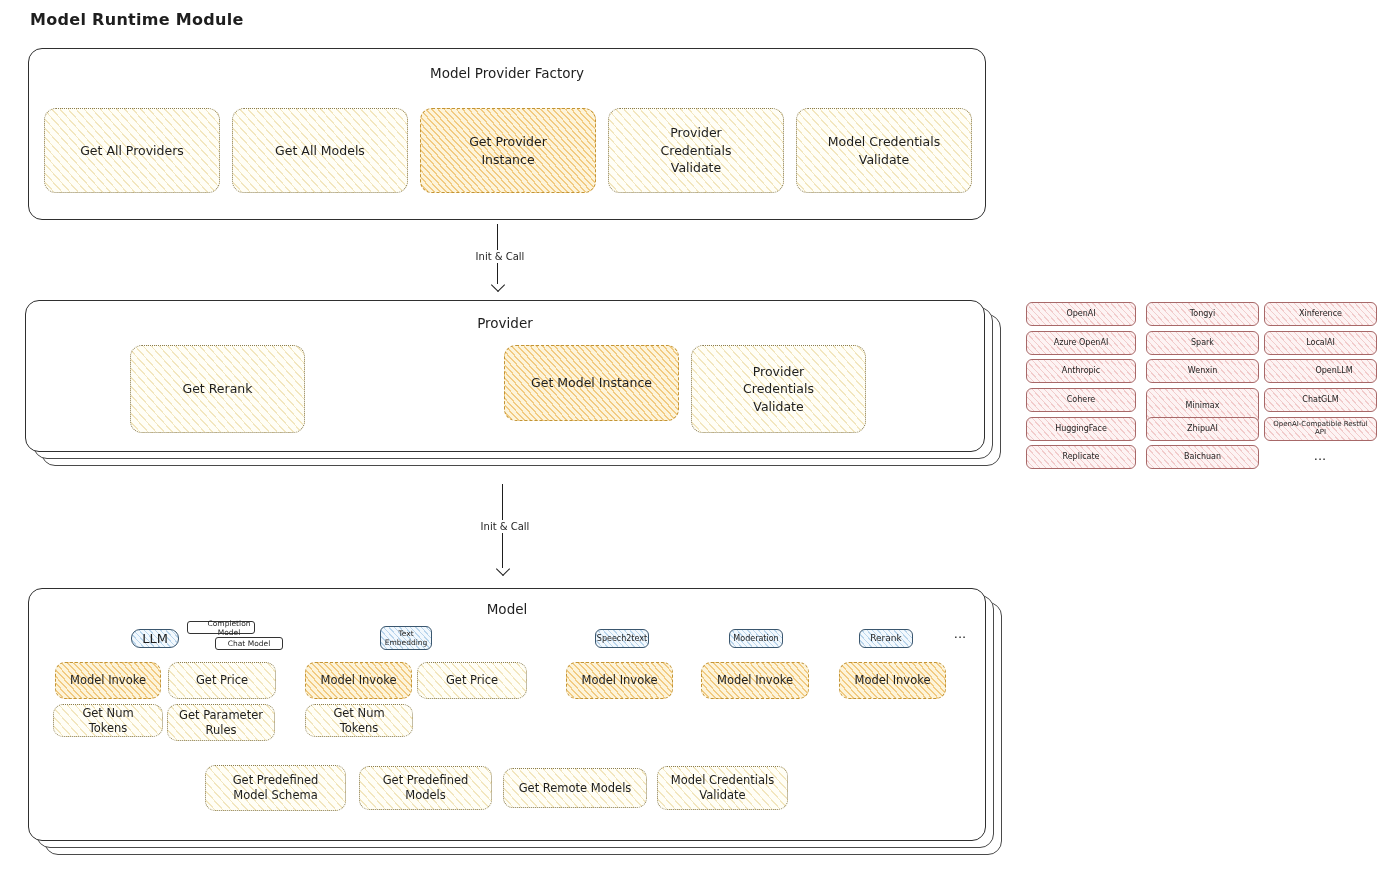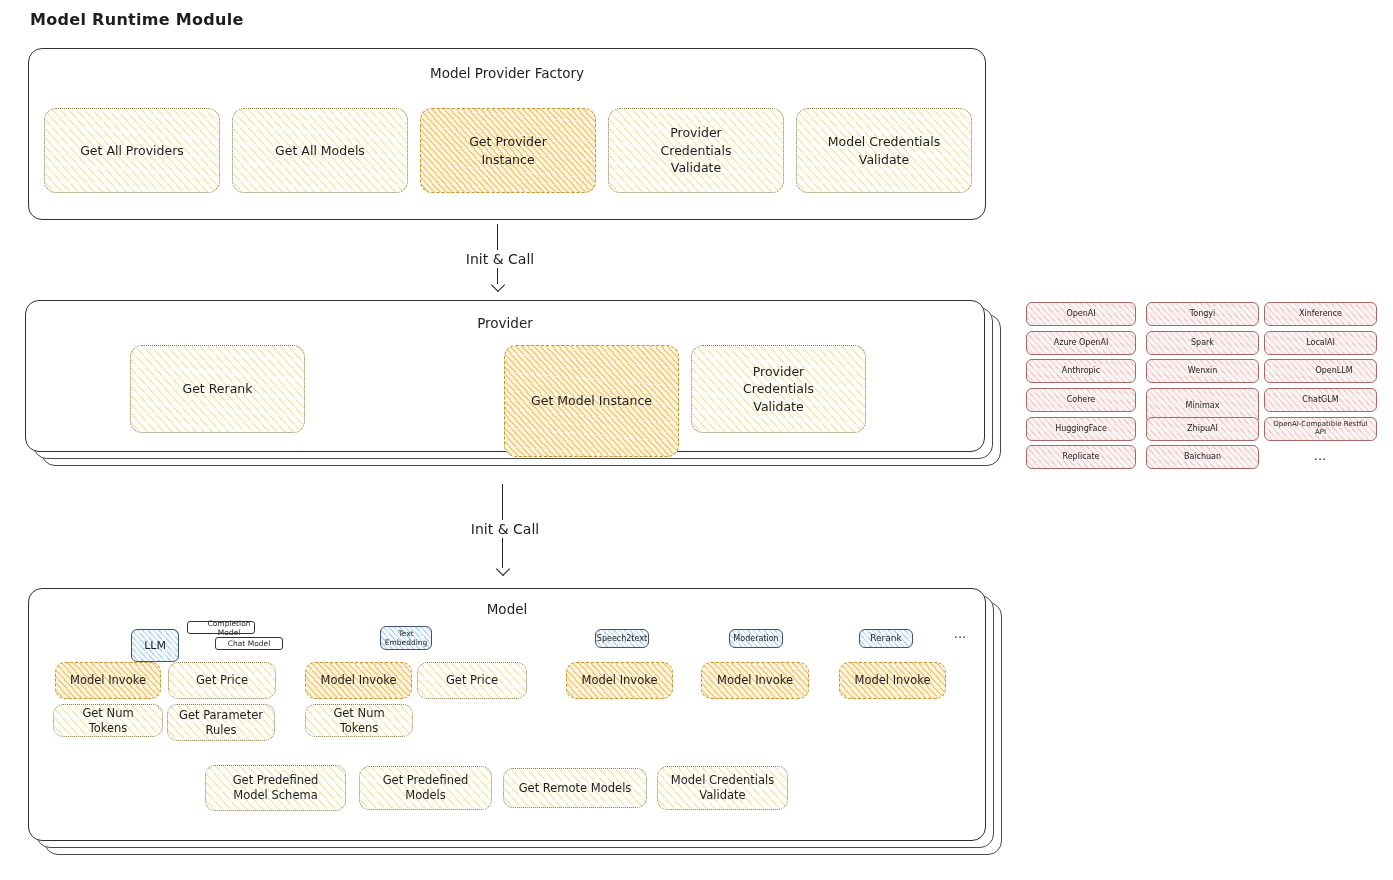--- a/index.html
+++ b/index.html
@@ -34,21 +34,21 @@
     background-image:repeating-linear-gradient(48deg,rgba(226,148,148,.42) 0,rgba(226,148,148,.42) 1px,transparent 1px,transparent 4.5px);}
 
   .b-dot{border:1.4px dotted #8a7d52;}
   .b-dash{border:1.5px dashed #c29436;}
   .b-blue{border:1.2px solid #3a566e;}
   .b-pink{border:1px solid #a76868;}
 
   .vline{position:absolute;width:0;border-left:1.5px solid #1e1e1e;}
   .ahead{position:absolute;width:9px;height:9px;border-right:1.5px solid #1e1e1e;border-bottom:1.5px solid #1e1e1e;
          transform:rotate(45deg);}
-  .alabel{position:absolute;font-size:14px;background:#fff;text-align:center;padding:1px 2px;}
+  .alabel{position:absolute;font-size:10px;background:#fff;text-align:center;padding:1px 2px;}
   .tiny{font-size:7px;}
 </style>
 </head>
 <body>
 
 <div class="canvas">
 
   <div class="page-title">Model Runtime Module</div>
 
   <div class="frame" style="left:28px;top:48px;width:958px;height:172px;">
@@ -63,21 +63,21 @@
   <div class="vline" style="left:497px;top:224px;height:60px;"></div>
   <div class="ahead" style="left:493px;top:280px;"></div>
   <div class="alabel" style="left:462px;top:250px;width:72px;">Init &amp; Call</div>
 
   <div class="ghost" style="left:41px;top:314px;width:960px;height:152px;"></div>
   <div class="ghost" style="left:33px;top:307px;width:960px;height:152px;"></div>
   <div class="frame" style="left:25px;top:300px;width:960px;height:152px;">
     <div class="frame-title" style="top:14px;">Provider</div>
   </div>
   <div class="node hatch-yellow b-dot" style="left:130px;top:345px;width:175px;height:88px;">Get Rerank</div>
-  <div class="node hatch-orange b-dash" style="left:504px;top:345px;width:175px;height:112px;">Get Model Instance</div>
+  <div class="node hatch-orange b-dash" style="left:504px;top:345px;width:175px;height:76px;">Get Model Instance</div>
   <div class="node hatch-yellow b-dot" style="left:691px;top:345px;width:175px;height:88px;">Provider Credentials Validate</div>
 
   <div class="pill hatch-pink b-pink" style="left:1026px;top:302px;width:110px;height:24px;">OpenAI</div>
   <div class="pill hatch-pink b-pink" style="left:1026px;top:331px;width:110px;height:24px;">Azure OpenAI</div>
   <div class="pill hatch-pink b-pink" style="left:1026px;top:359px;width:110px;height:24px;">Anthropic</div>
   <div class="pill hatch-pink b-pink" style="left:1026px;top:388px;width:110px;height:24px;">Cohere</div>
   <div class="pill hatch-pink b-pink" style="left:1026px;top:417px;width:110px;height:24px;">HuggingFace</div>
   <div class="pill hatch-pink b-pink" style="left:1026px;top:445px;width:110px;height:24px;">Replicate</div>
 
   <div class="pill hatch-pink b-pink" style="left:1146px;top:302px;width:113px;height:24px;">Tongyi</div>
@@ -97,21 +97,21 @@
   <div class="vline" style="left:502px;top:484px;height:84px;"></div>
   <div class="ahead" style="left:498px;top:564px;"></div>
   <div class="alabel" style="left:467px;top:520px;width:72px;">Init &amp; Call</div>
 
   <div class="ghost" style="left:44px;top:602px;width:958px;height:253px;"></div>
   <div class="ghost" style="left:36px;top:595px;width:958px;height:253px;"></div>
   <div class="frame" style="left:28px;top:588px;width:958px;height:253px;">
     <div class="frame-title" style="top:12px;">Model</div>
   </div>
 
-  <div class="tag hatch-blue b-blue" style="left:131px;top:629px;width:48px;height:33px;font-size:11px;">LLM</div>
+  <div class="tag hatch-blue b-blue" style="left:131px;top:629px;width:48px;height:19px;font-size:13px;border-radius:9px;">LLM</div>
   <div class="subtag" style="left:187px;top:621px;width:68px;height:13px;padding-left:16px;">Completion Model</div>
   <div class="subtag" style="left:187px;top:637px;width:68px;height:13px;margin-left:28px;">Chat Model</div>
   <div class="tag hatch-blue b-blue" style="left:380px;top:626px;width:52px;height:24px;font-size:7.5px;padding:1px 3px;">Text Embedding</div>
   <div class="tag hatch-blue b-blue" style="left:595px;top:629px;width:54px;height:19px;font-size:8px;">Speech2text</div>
   <div class="tag hatch-blue b-blue" style="left:729px;top:629px;width:54px;height:19px;font-size:8px;">Moderation</div>
   <div class="tag hatch-blue b-blue" style="left:859px;top:629px;width:54px;height:19px;font-size:9px;">Rerank</div>
   <div class="dots" style="left:948px;top:626px;width:24px;">...</div>
 
   <div class="op hatch-orange b-dash" style="left:55px;top:662px;width:106px;height:37px;">Model Invoke</div>
   <div class="op hatch-yellow b-dot" style="left:168px;top:662px;width:108px;height:37px;">Get Price</div>

